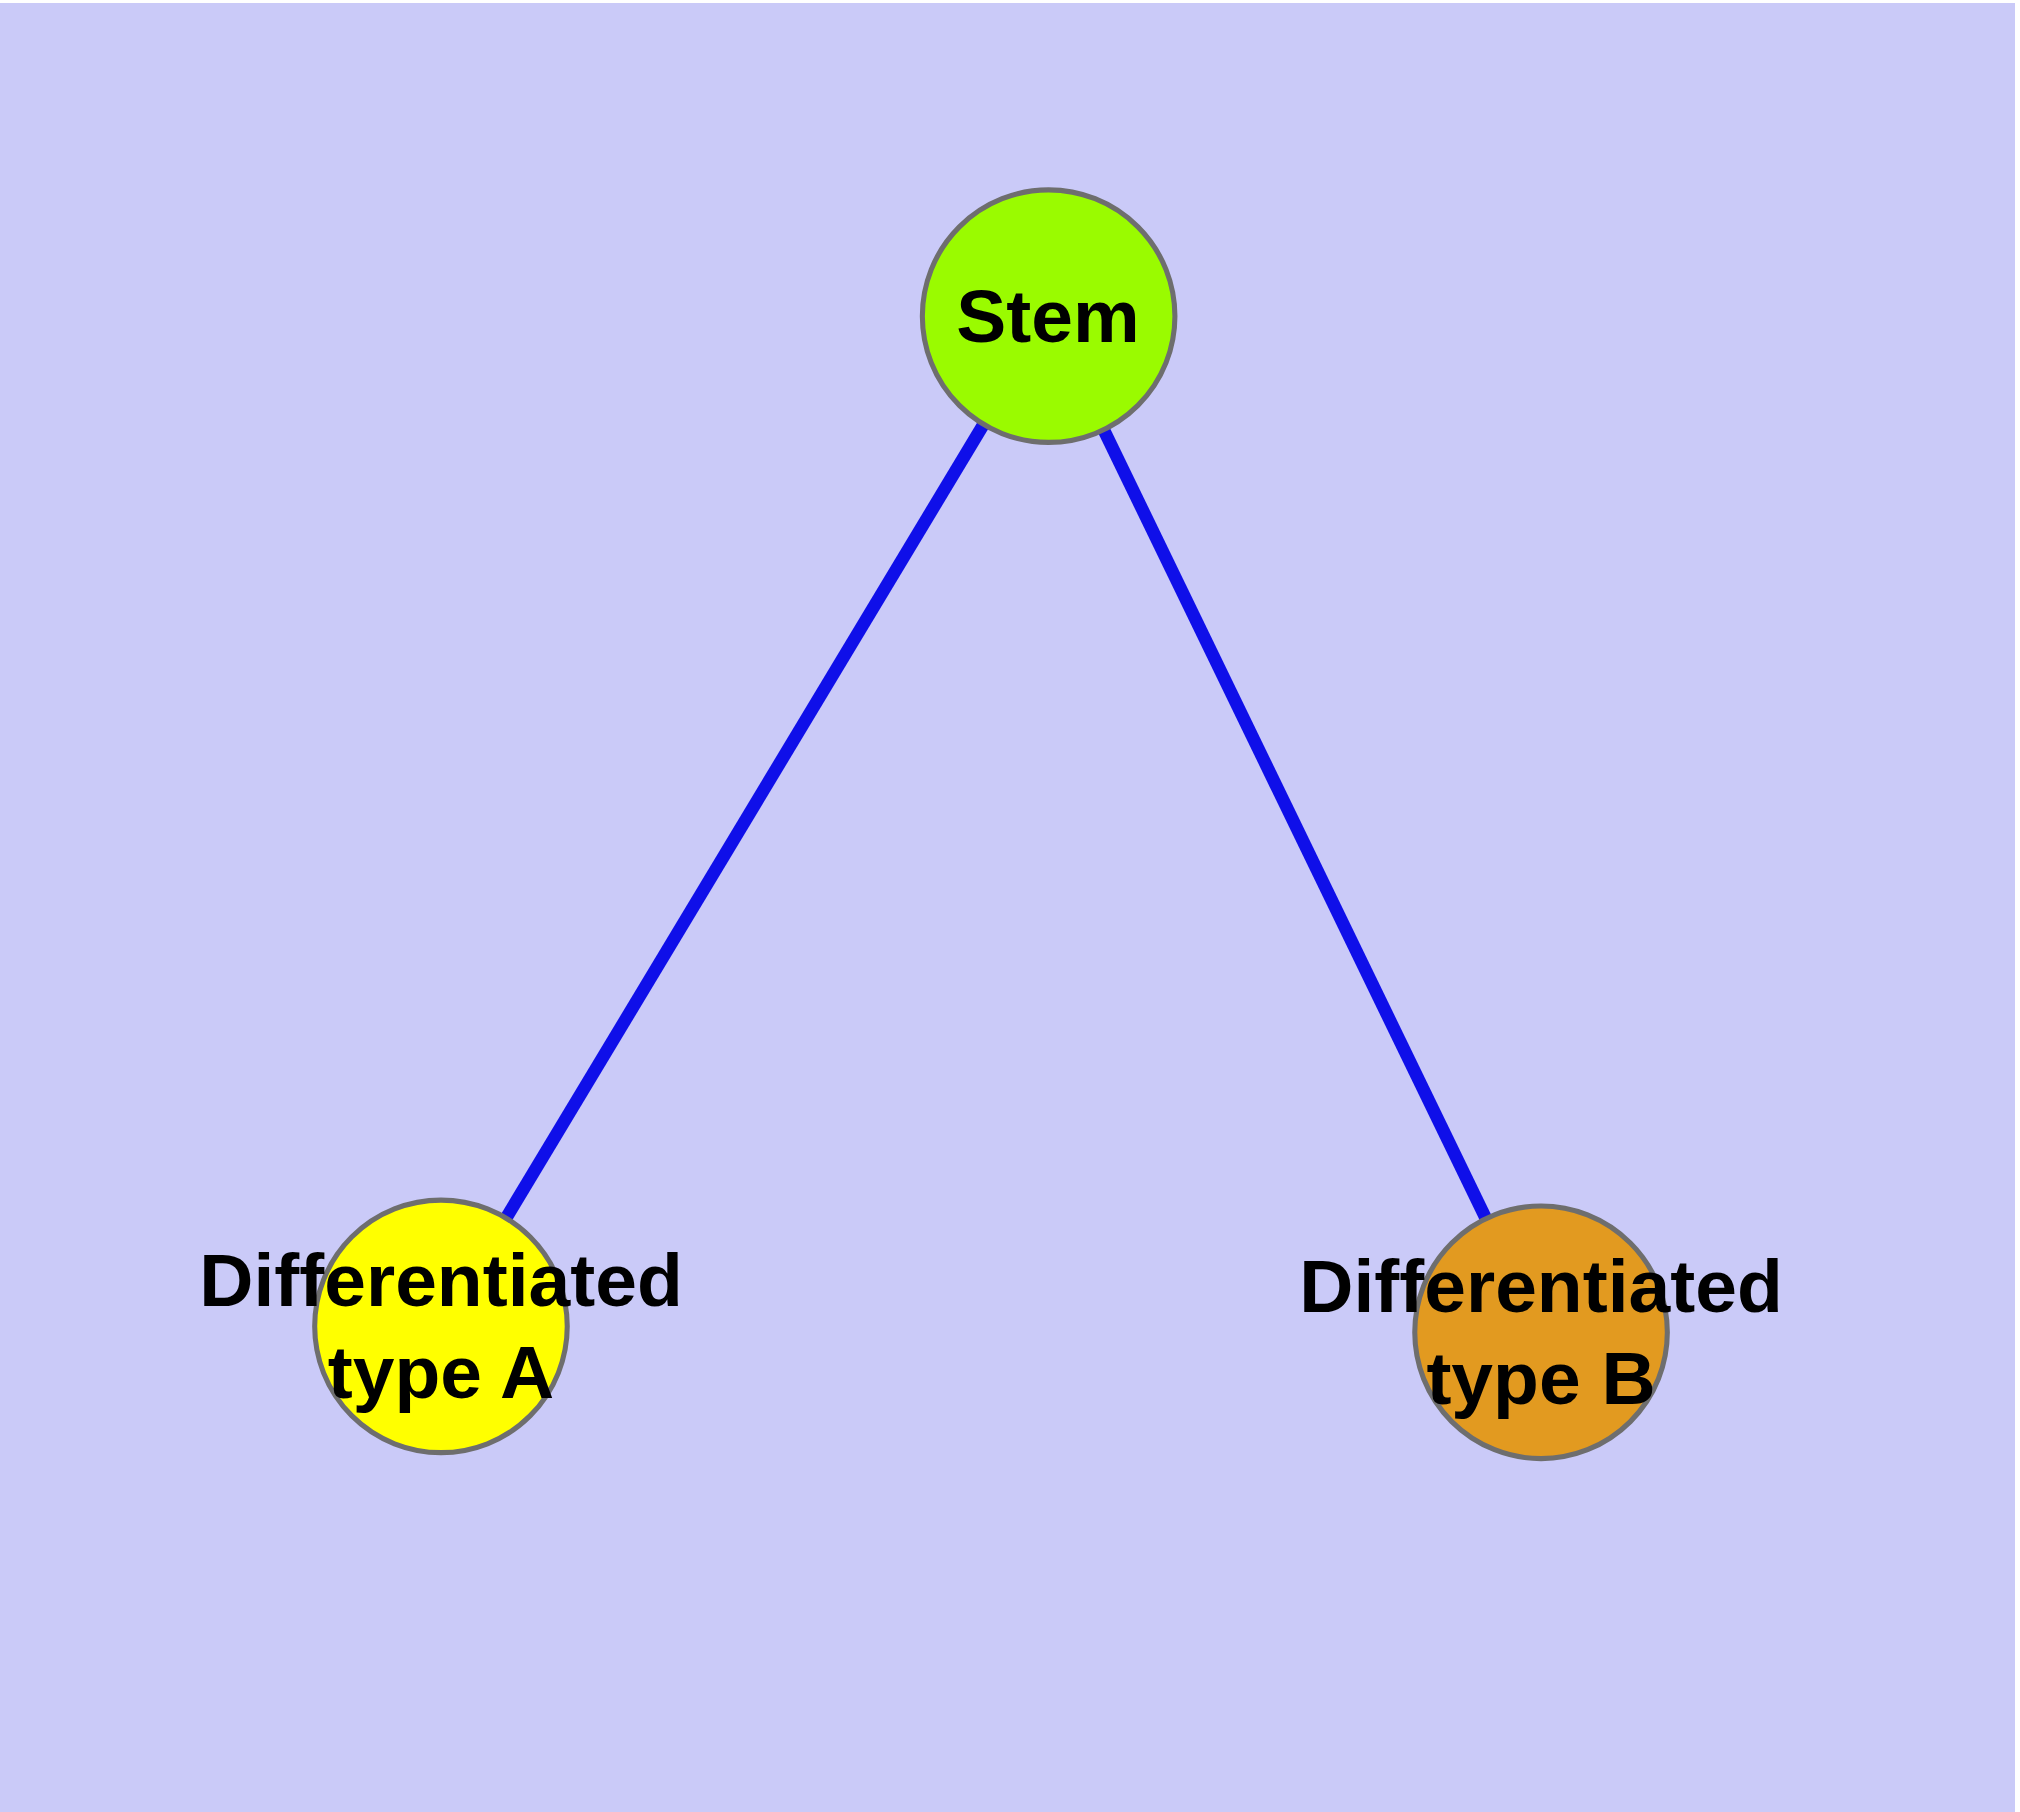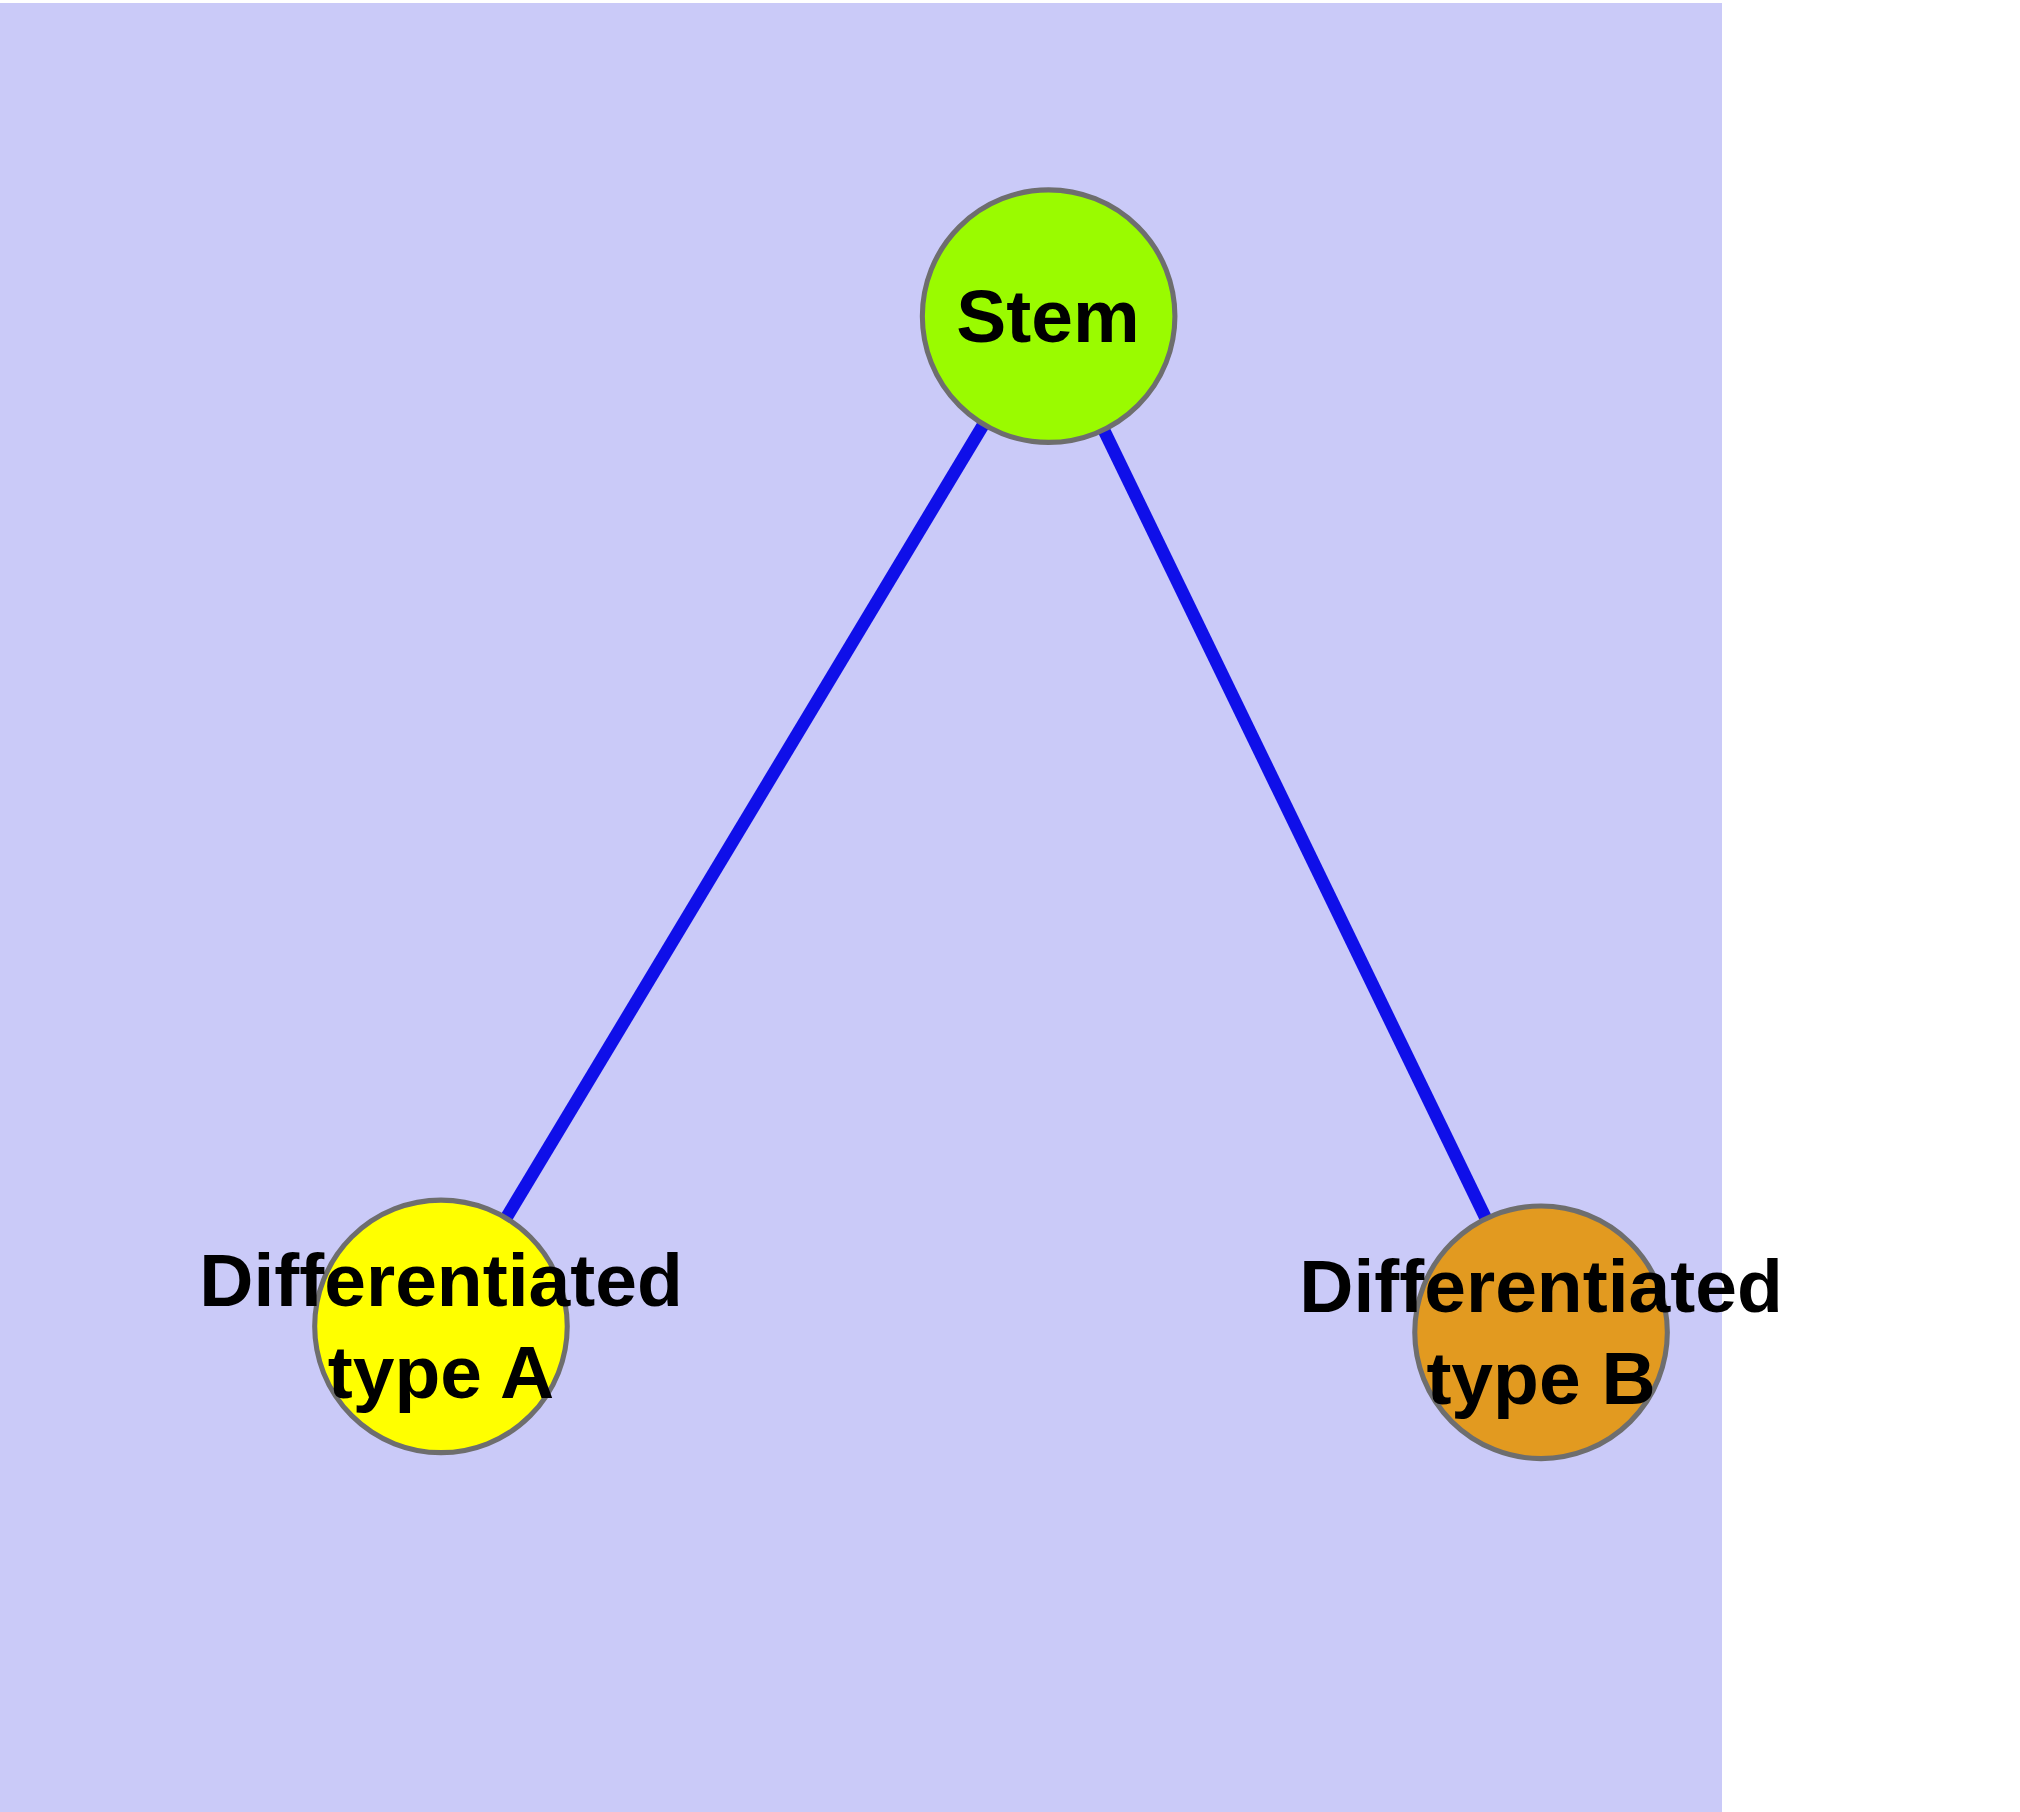--- a/index.html
+++ b/index.html
@@ -5,21 +5,21 @@
   html, body {
     margin: 0;
     padding: 0;
     width: 2021px;
     height: 1812px;
     overflow: hidden;
     font-family: "Liberation Sans", sans-serif;
   }
   #canvas {
     position: relative;
-    width: 1722px;
+    width: 2015px;
     height: 1812px;
   }
   #top-strip {
     position: absolute;
     top: 0; left: 0;
     width: 100%;
     height: 3.4px;
   }
   #graph-svg {
     position: absolute;

